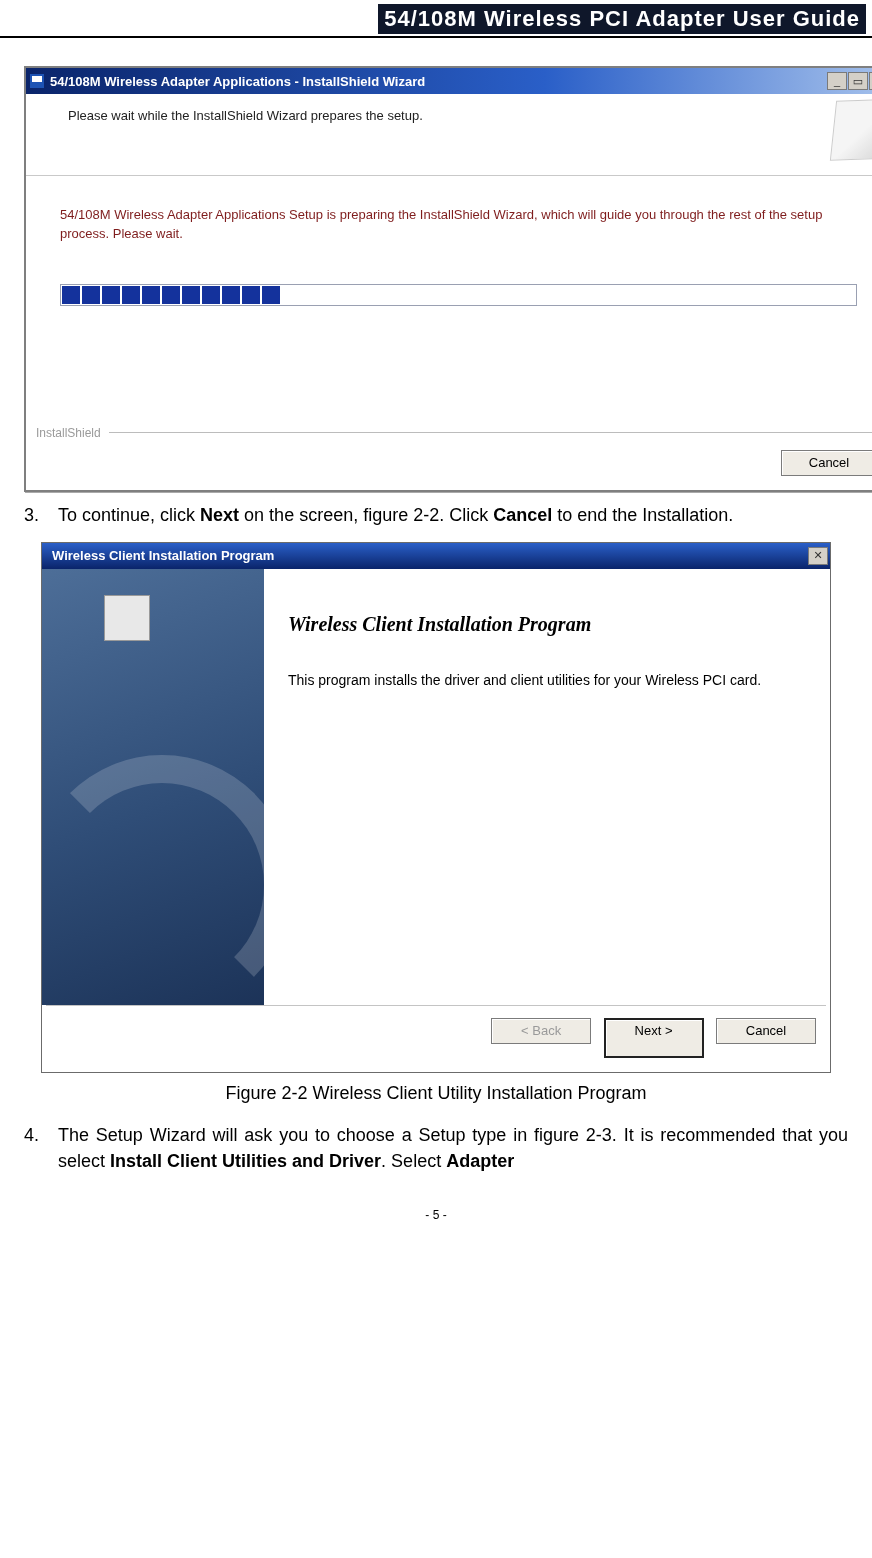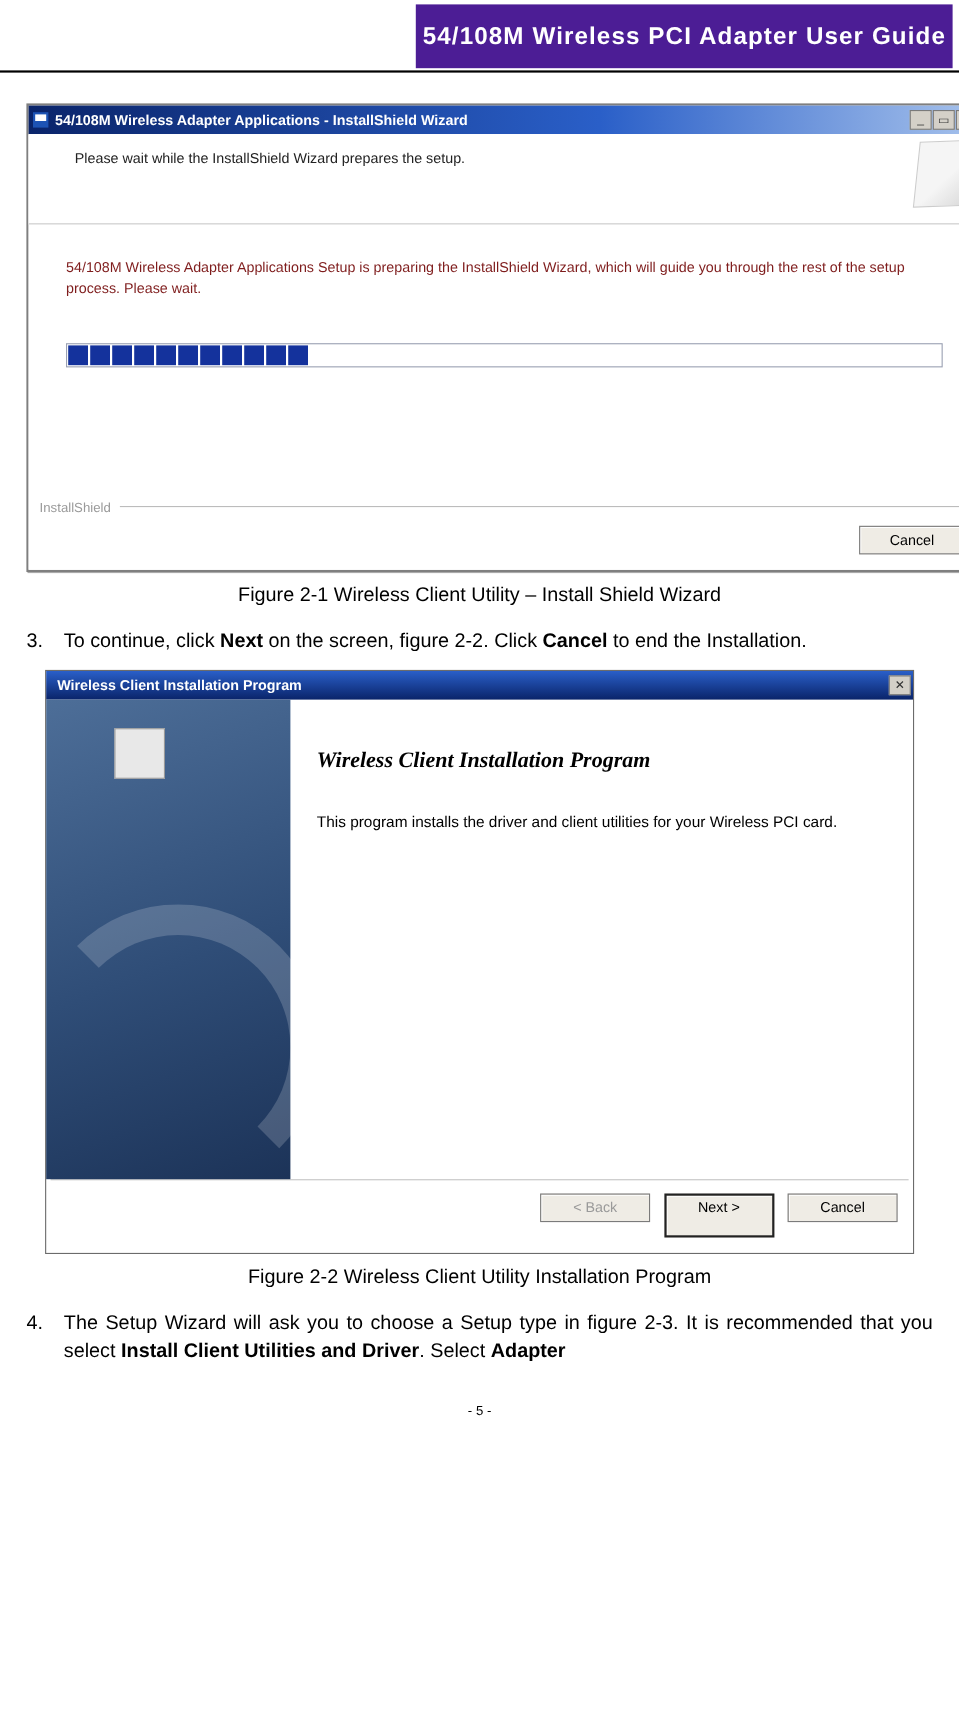--- a/index.html
+++ b/index.html
@@ -18,23 +18,23 @@
     padding: 4px 6px 2px 6px;
     border-bottom: 2px solid #000;
     font-weight: bold;
     font-size: 22px;
     letter-spacing: 1px;
     background: #fff;
     color: #000;
     margin-bottom: 28px;
   }
   .doc-header span {
-    background: #4c1d95;
+    background: #0f172a;
     color: #fff;
-    padding: 16px 6px;
+    padding: 2px 6px;
     display: inline-block;
   }
   
   .win1 {
     border: 2px solid #7f7f7f;
     width: 869px;
     margin: 0 auto 10px auto;
     background: #fff;
     box-shadow: 1px 1px 0 #aaa;
   }
@@ -270,21 +270,20 @@
       <div class="ishield-sep">
         <span>InstallShield</span>
         <div class="line"></div>
       </div>
       <div class="win1-foot">
         <span class="btn-classic">Cancel</span>
       </div>
     </div>
   </div>
 
-  <div class="fig-caption">Figure 2-1    Wireless Client Utility – Install Shield Wizard</div>
 
   <div class="instr">
     <div class="num">3.</div>
     <div>
       <span>To continue, click </span><b>Next</b><span> on the screen, figure 2-2. Click </span><b>Cancel</b><span> to end the Installation.</span>
     </div>
   </div>
 
   <div class="win2">
     <div class="titlebar2">

